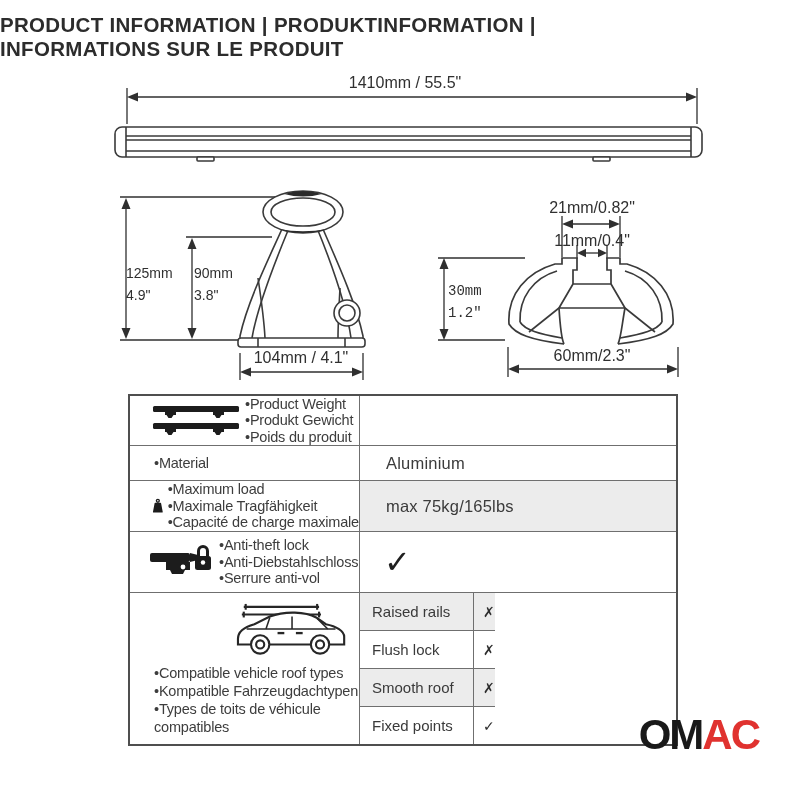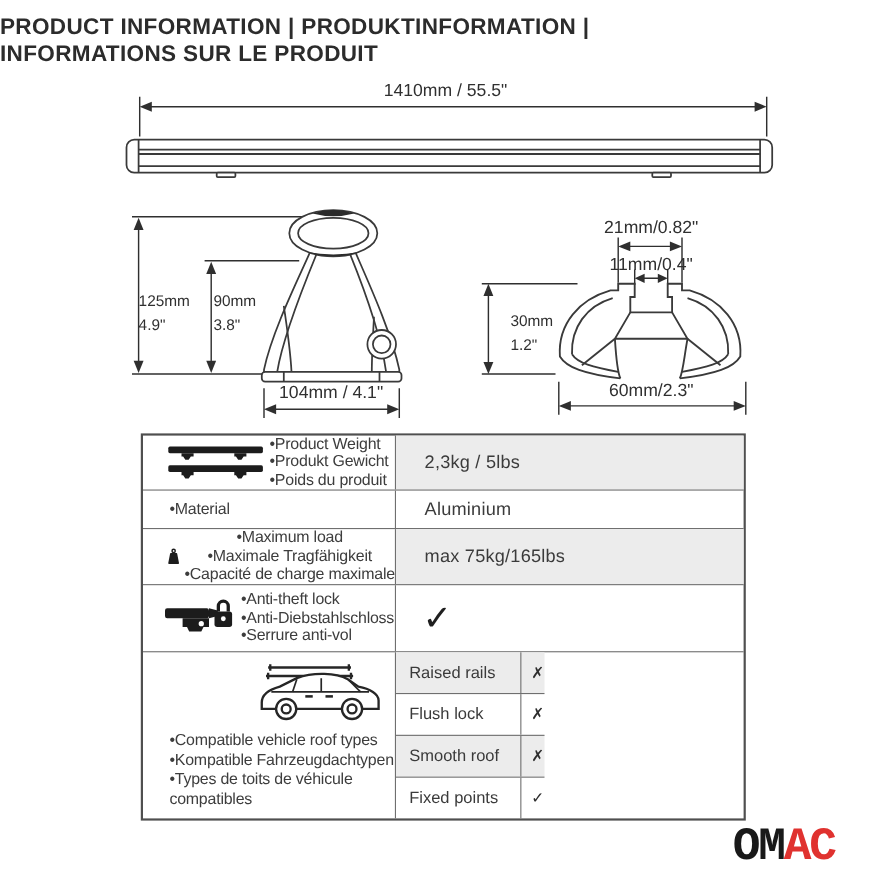--- a/index.html
+++ b/index.html
@@ -27,37 +27,37 @@
   .cell-left{width:230px;border-right:1px solid #6f6f6f;box-sizing:border-box;
              display:flex;align-items:center;}
   .cell-right{flex:1;display:flex;align-items:center;box-sizing:border-box;}
   .shade{background:#ececec;}
   .labels{display:flex;flex-direction:column;line-height:16.5px;}
   .labels div{white-space:nowrap;letter-spacing:-.2px;}
   .val{padding-left:26px;font-size:16.5px;color:#3b3b3b;letter-spacing:.2px;}
   .big-check{font-size:32px;font-weight:700;color:#1f1f1f;padding-left:24px;}
   .r1 .cell-left{padding-left:22px;gap:5px;}
   .r2 .cell-left{padding-left:24px;}
-  .r3 .cell-left{padding-left:22px;gap:4px;text-align:center;}
+  .r3 .cell-left{padding-left:22px;gap:4px;}
   .r4 .cell-left{padding-left:20px;gap:7px;}
   .r5 .cell-left{flex-direction:column;align-items:flex-start;padding:9px 0 0 24px;}
   .r5 .cell-left .car-wrap{margin-left:78px;}
   .r5 .labels{margin-top:6px;line-height:18px;}
   .r5 .labels .wrapline{white-space:normal;width:215px;}
   .sub-col{flex:1;display:flex;flex-direction:column;align-items:flex-start;padding:0;}
   .sub-row{flex:1;display:flex;border-top:1px solid #6f6f6f;box-sizing:border-box;}
   .sub-row:first-child{border-top:none;}
   .sub-label{width:114px;border-right:1px solid #6f6f6f;box-sizing:border-box;
              display:flex;align-items:center;padding-left:12px;font-size:15px;color:#3a3a3a;}
   .sub-value{flex:1;display:flex;align-items:center;padding-left:9px;font-size:14px;
              font-weight:600;color:#2d2d2d;}
 
   
-  .logo{position:absolute;top:751px;right:41px;font-size:42px;font-weight:900;
-        letter-spacing:-2px;font-family:Liberation Mono, monospace;line-height:38px;}
+  .logo{position:absolute;top:716px;right:41px;font-size:42px;font-weight:900;
+        letter-spacing:-2px;font-family:Liberation Sans, sans-serif;line-height:38px;}
   .logo .black{color:#191919;} .logo .red{color:#e0322f;}
 </style>
 </head>
 <body>
 
 <div class="canvas">
 
   <div class="title">
     <div>PRODUCT INFORMATION | PRODUKTINFORMATION |</div>
     <div>INFORMATIONS SUR LE PRODUIT</div>
@@ -130,21 +130,21 @@
       <ellipse cx="195" cy="26" rx="32" ry="14"></ellipse>
     </g>
     <g fill="#2b2b2b" stroke="none">
       <path d="M176,8 Q195,2 214,8 Q195,13 176,8 Z"></path>
       <path d="M171,43 Q195,51 219,43 Q195,47.5 171,43 Z"></path>
     </g>
   </svg>
 
   <div class="dim-label center" style="left:517px;top:199px;width:150px;">21mm/0.82"</div>
   <div class="dim-label center" style="left:517px;top:232px;width:150px;">11mm/0.4"</div>
-  <div class="dim-label two-line" style="left:464px;top:280px;">
+  <div class="dim-label two-line" style="left:448px;top:280px;font-family:Liberation Mono, monospace;">
     <div>30mm</div>
     <div>1.2"</div>
   </div>
   <div class="dim-label center" style="left:512px;top:347px;width:160px;">60mm/2.3"</div>
   <svg class="abs" style="left:425px;top:192px;" width="270" height="192" viewBox="0 0 270 192">
     <g stroke="#2f2f2f" stroke-width="1.3" fill="none">
       <line x1="145" y1="32" x2="187" y2="32"></line>
       <line x1="137" y1="24" x2="137" y2="65"></line>
       <line x1="195" y1="24" x2="195" y2="65"></line>
       <line x1="160" y1="61" x2="174" y2="61"></line>
@@ -194,21 +194,20 @@
             <path d="M13,25 h11 v3 h-2.5 l-2,3 h-3 l-2,-3 h-1.5 z"></path>
             <path d="M61,25 h11 v3 h-2.5 l-2,3 h-3 l-2,-3 h-1.5 z"></path>
           </g>
         </svg>
         <div class="labels">
           <div>•Product Weight</div>
           <div>•Produkt Gewicht</div>
           <div>•Poids du produit</div>
         </div>
       </div>
-      <div class="cell-right shade val">2,3kg / 5lbs</div>
     </div>
 
     <div class="t-row r2">
       <div class="cell-left">
         <div class="labels">
           <div>•Material</div>
         </div>
       </div>
       <div class="cell-right val">Aluminium</div>
     </div>

